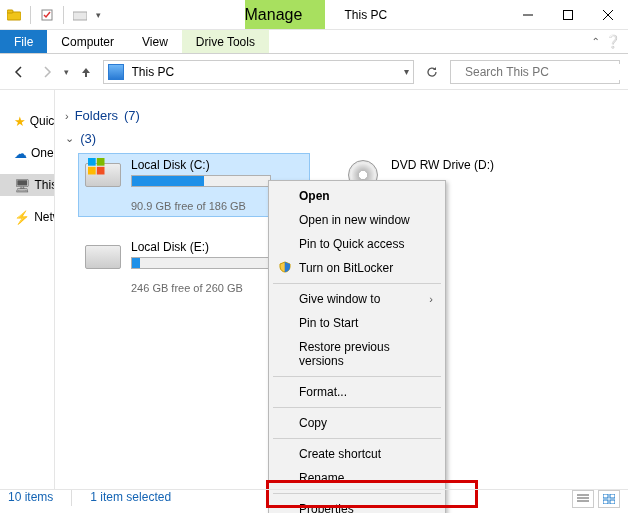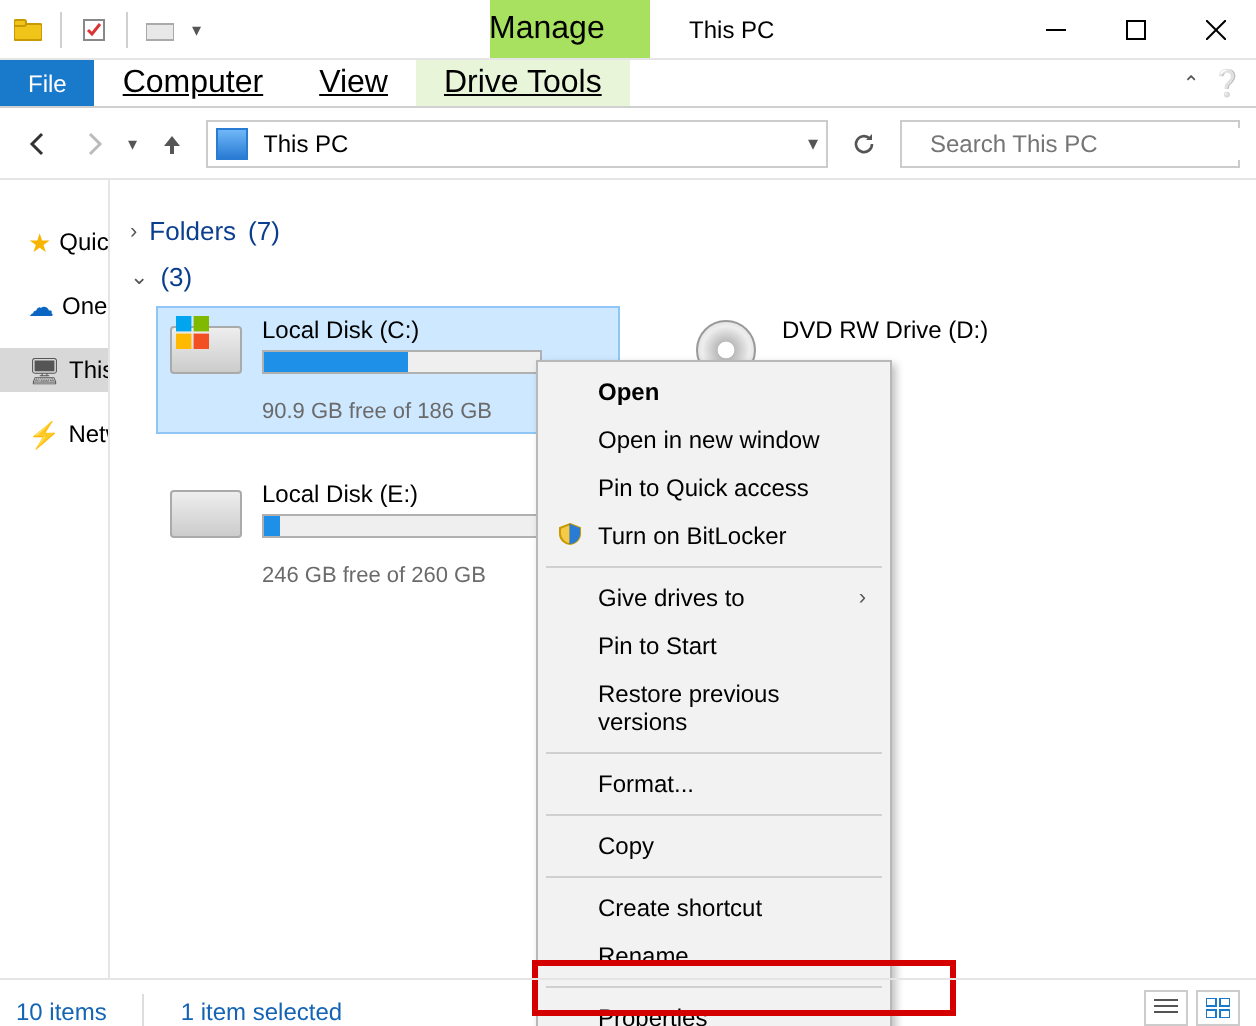--- a/index.html
+++ b/index.html
@@ -7,21 +7,21 @@
   .titlebar { height: 30px; display: flex; align-items: stretch; border-bottom: 1px solid #e5e5e5; }
   .qat { display: flex; align-items: center; gap: 4px; padding: 0 4px; }
   .qat-icon { width: 20px; height: 20px; display: flex; align-items: center; justify-content: center; }
   .qat-sep { width: 1px; height: 18px; background: #d0d0d0; margin: 0 2px; }
   .ribbon-contextual { width: 80px; display: flex; flex-direction: column; align-items: flex-start; justify-content: center; background: #a8e05f; margin-left: 140px; font-size: 16px; }
   .title-text { flex: 1; display: flex; align-items: center; padding-left: 20px; font-size: 12px; }
   .win-controls { display: flex; }
   .win-btn { width: 40px; height: 30px; display: flex; align-items: center; justify-content: center; font-size: 14px; }
   .tabsbar { height: 24px; display: flex; align-items: stretch; border-bottom: 1px solid #d0d0d0; }
   .file-tab { background: #1979ca; color: #fff; padding: 4px 14px; font-size: 12px; display: flex; align-items: center; }
-  .tab { padding: 4px 14px; font-size: 16px; display: flex; align-items: center; text-decoration: underline; }
+  .tab { padding: 4px 14px; font-size: 12px; display: flex; align-items: center; }
   .tab.context { background: #e8f5d8; }
   .tabsbar-right { margin-left: auto; display: flex; align-items: center; padding-right: 6px; gap: 6px; }
   .caret-up { font-size: 10px; color: #555; }
   .help { color: #1979ca; font-size: 13px; }
   .navbar { height: 36px; display: flex; align-items: center; padding: 4px 8px; gap: 6px; border-bottom: 1px solid #e5e5e5; }
   .nav-btn { width: 22px; height: 22px; display: flex; align-items: center; justify-content: center; color: #555; }
   .nav-btn.disabled { color: #bbb; }
   .addr { flex: 1; height: 24px; border: 1px solid #ccc; display: flex; align-items: center; padding: 0 4px; gap: 6px; }
   .addr-icon { width: 16px; height: 16px; background: linear-gradient(#6fb7f7,#2a7bd4); border:1px solid #2a7bd4; }
   .addr input { border: none; outline: none; flex: 1; font-size: 12px; }
@@ -51,21 +51,21 @@
   .drive-name { font-size: 12px; margin-bottom: 3px; }
   .bar { width: 140px; height: 12px; border: 1px solid #b0b0b0; background: #efefef; position: relative; }
   .bar-fill { position: absolute; top: 0; left: 0; bottom: 0; background: #1e90e8; }
   .drive-sub { font-size: 11px; color: #6a6a6a; margin-top: 13px; }
   .ctxmenu { position: absolute; top: 180px; left: 268px; width: 178px; background: #f2f2f2; border: 1px solid #b8b8b8; box-shadow: 2px 2px 4px rgba(0,0,0,0.25); font-size: 12px; padding: 3px 2px; }
   .ctx-item { padding: 5px 10px 5px 28px; position: relative; display: flex; align-items: center; }
   .ctx-item .arrow { margin-left: auto; font-size: 11px; color: #555; }
   .ctx-item .lead { position: absolute; left: 6px; width: 16px; text-align: center; }
   .ctx-sep { height: 1px; background: #d0d0d0; margin: 3px 2px; }
   .ctx-hl { position: absolute; border: 3px solid #d40000; pointer-events: none; }
-  .statusbar { position: absolute; bottom: 0; left: 0; right: 0; height: 24px; border-top: 1px solid #e5e5e5; display: flex; align-items: flex-end; padding: 0 8px; font-size: 12px; color: #1464b4; gap: 18px; }
+  .statusbar { position: absolute; bottom: 0; left: 0; right: 0; height: 24px; border-top: 1px solid #e5e5e5; display: flex; align-items: flex-start; padding: 0 8px; font-size: 12px; color: #1464b4; gap: 18px; }
   .statusbar .right { margin-left: auto; display: flex; gap: 4px; }
   .view-btn { width: 22px; height: 18px; border: 1px solid #ccc; display: flex; align-items: center; justify-content: center; font-size: 10px; color: #555; }
   .sep-dot { width:1px; height:16px; background:#ddd; }
 </style>
 </head>
 <body>
 
 <div class="titlebar">
   <div class="qat">
     <div class="qat-icon">
@@ -250,21 +250,21 @@
       <svg width="12" height="12" viewBox="0 0 12 12">
           <path d="M6 1 L11 3 V6 C11 9 8 11 6 11 C4 11 1 9 1 6 V3 Z" fill="#f7c948" stroke="#c79a00"></path>
           <path d="M6 1 L6 11" stroke="#0a66c2" stroke-width="0.5"></path>
           <path d="M6 1 L11 3 V6 C11 9 8 11 6 11 Z" fill="#2a7bd4"></path>
         </svg>
     </span>
     <span>Turn on BitLocker</span>
   </div>
   <div class="ctx-sep"></div>
   <div class="ctx-item">
-      <span>Give drives to</span>
+      <span>Give window to</span>
       <span class="arrow">›</span>
     </div>
   <div class="ctx-item">
       <span>Pin to Start</span>
     </div>
   <div class="ctx-item">
       <span>Restore previous versions</span>
     </div>
   <div class="ctx-sep"></div>
   <div class="ctx-item">

